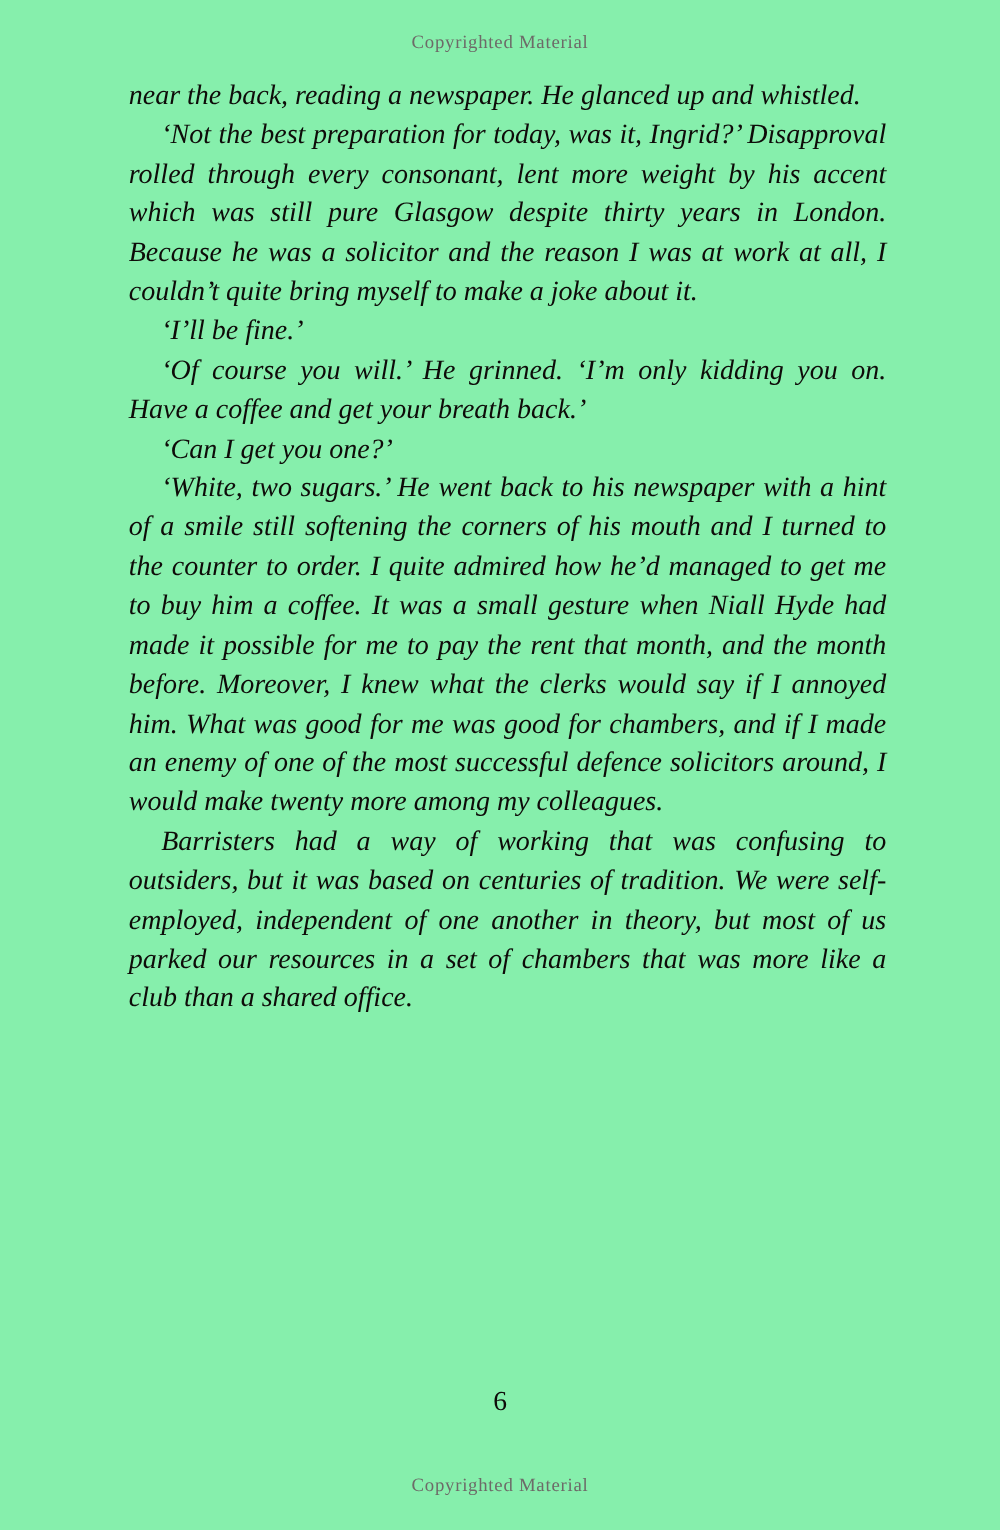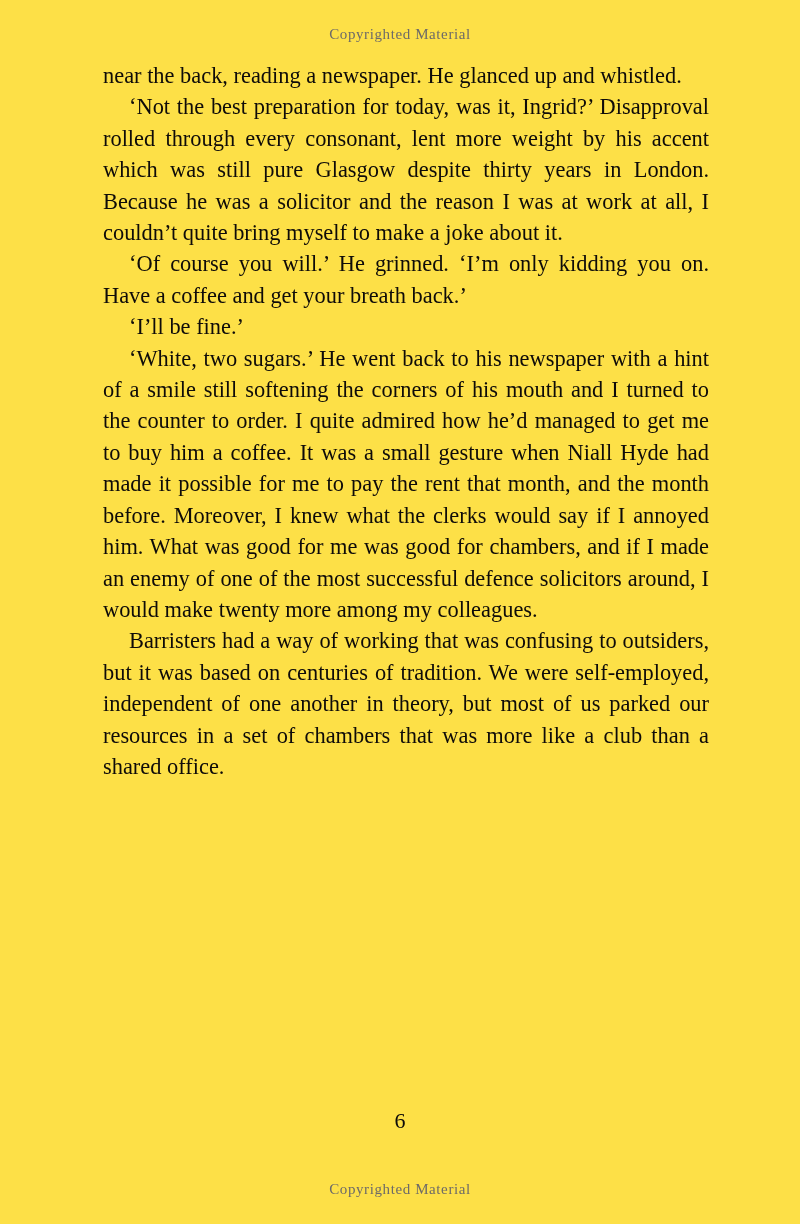--- a/index.html
+++ b/index.html
@@ -11,21 +11,21 @@
     width: 800px;
     height: 1224px;
     position: relative;
     font-family: "Liberation Serif", "DejaVu Serif", serif;
     color: #100c0a;
     overflow: hidden;
   }
   .page {
     position: absolute;
     inset: 0;
-    background: #fde047;
+    background: #86efac;
   }
   .watermark {
     position: absolute;
     left: 0;
     width: 100%;
     text-align: center;
     font-family: "Liberation Serif", "DejaVu Serif", serif;
     font-size: 15px;
     letter-spacing: 0.6px;
     color: #6d6a68;
@@ -36,20 +36,21 @@
   .body-text {
     position: absolute;
     left: 103px;
     top: 60px;
     width: 606px;
     font-size: 22.4px;
     line-height: 31.4px;
     text-align: justify;
     text-justify: inter-word;
     color: #0e0b09;
+    font-style: italic;
   }
   .body-text p {
     margin: 0;
     text-indent: 0;
   }
   .body-text p.indent {
     text-indent: 26px;
   }
   .body-text p:last-child {
     text-align: justify;
@@ -67,22 +68,23 @@
 </head>
 <body>
 
 <div class="page">
 
   <div class="watermark watermark-top">Copyrighted Material</div>
 
   <div class="body-text">
     <p class="">near the back, reading a newspaper. He glanced up and whistled.</p>
     <p class="indent">‘Not the best preparation for today, was it, Ingrid?’ Disapproval rolled through every consonant, lent more weight by his accent which was still pure Glasgow despite thirty years in London. Because he was a solicitor and the reason I was at work at all, I couldn’t quite bring myself to make a joke about it.</p>
+    <p class="indent">‘I’ll be fine.’</p>
     <p class="indent">‘Of course you will.’ He grinned. ‘I’m only kidding you on. Have a coffee and get your breath back.’</p>
-    <p class="indent">‘I’ll be fine.’</p>
+    <p class="indent">‘Can I get you one?’</p>
     <p class="indent">‘White, two sugars.’ He went back to his newspaper with a hint of a smile still softening the corners of his mouth and I turned to the counter to order. I quite admired how he’d managed to get me to buy him a coffee. It was a small gesture when Niall Hyde had made it possible for me to pay the rent that month, and the month before. Moreover, I knew what the clerks would say if I annoyed him. What was good for me was good for chambers, and if I made an enemy of one of the most successful defence solicitors around, I would make twenty more among my colleagues.</p>
     <p class="indent">Barristers had a way of working that was confusing to outsiders, but it was based on centuries of tradition. We were self-employed, independent of one another in theory, but most of us parked our resources in a set of chambers that was more like a club than a shared office.</p>
   </div>
 
   <div class="folio">6</div>
 
   <div class="watermark watermark-bottom">Copyrighted Material</div>
 
 </div>
 

